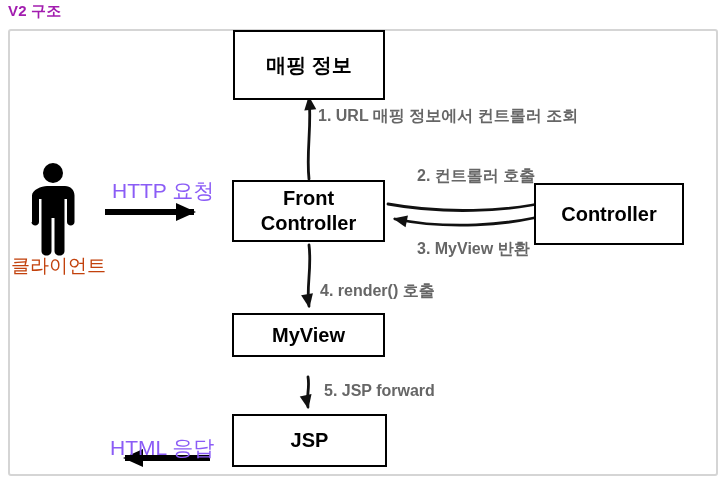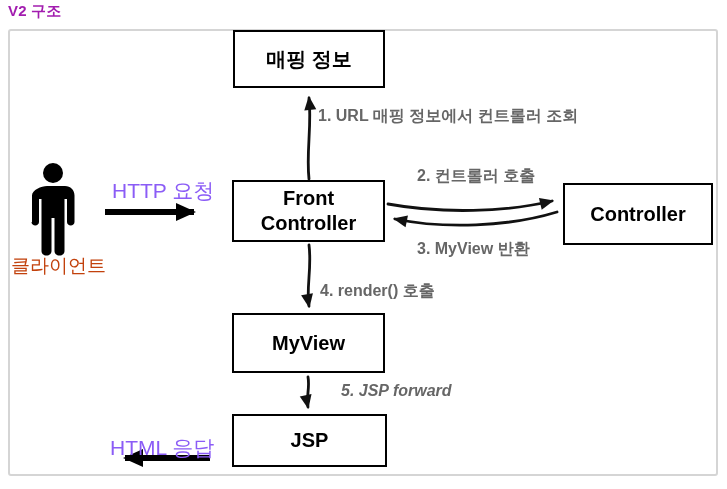--- a/index.html
+++ b/index.html
@@ -22,35 +22,35 @@
   }
   .node {
     position: absolute;
     background: #ffffff;
     border: 2.5px solid #000;
     display: flex; align-items: center; justify-content: center;
     text-align: center;
     font-weight: bold; color: #000;
     font-size: 20px; line-height: 1.25;
   }
-  .node-mapping    { left: 233px; top: 30px;  width: 152px; height: 58px; }
+  .node-mapping    { left: 233px; top: 30px;  width: 152px; height: 70px; }
   .node-front      { left: 232px; top: 180px; width: 153px; height: 62px; padding: 7px 18px; }
-  .node-controller { left: 563px; top: 183px; width: 150px; height: 62px; }
-  .node-myview     { left: 232px; top: 313px; width: 153px; height: 60px; }
+  .node-controller { left: 534px; top: 183px; width: 150px; height: 62px; }
+  .node-myview     { left: 232px; top: 313px; width: 153px; height: 44px; }
   .node-jsp        { left: 232px; top: 414px; width: 155px; height: 53px; }
   .edge-label {
     position: absolute;
     font-size: 16px; font-weight: bold; color: #666666;
     white-space: nowrap;
   }
   .lbl-step1 { left: 318px; top: 106px; }
   .lbl-step2 { left: 417px; top: 166px; }
   .lbl-step3 { left: 417px; top: 239px; }
   .lbl-step4 { left: 320px; top: 281px; }
-  .lbl-step5 { left: 341px; top: 382px; font-style: italic; }
+  .lbl-step5 { left: 324px; top: 382px; }
   .endpoint-label {
     position: absolute;
     font-size: 21px; color: #8b5cf6;
     white-space: nowrap;
   }
   .lbl-http { left: 112px; top: 177px; }
   .lbl-html { left: 110px; top: 422px; margin-top: 12px; }
   .actor-label {
     position: absolute; left: 11px; top: 253px;
     font-size: 19px; color: #c2410c; white-space: nowrap;

